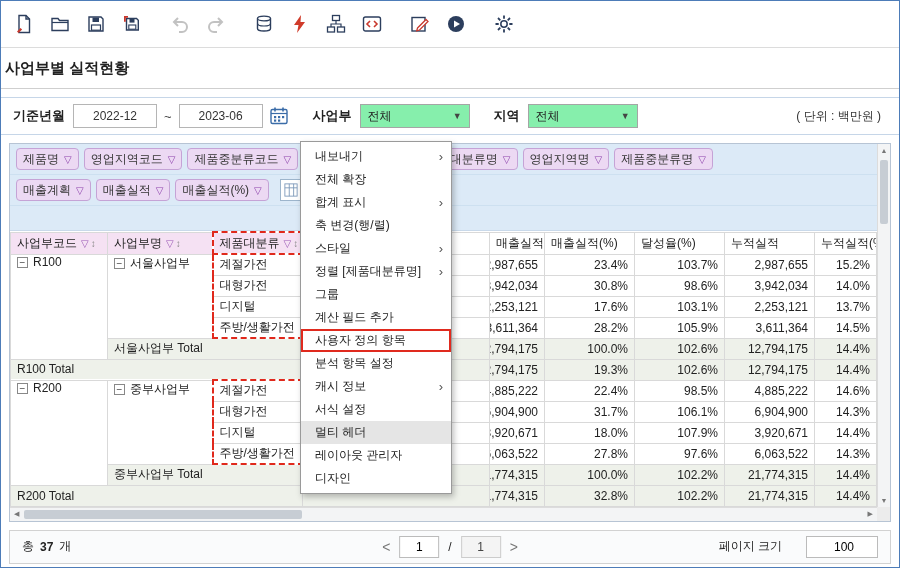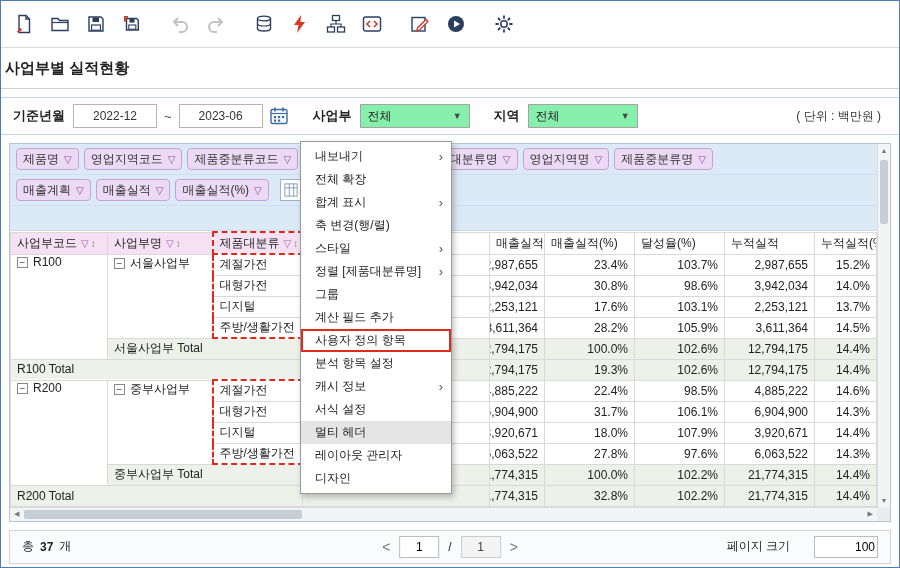--- a/index.html
+++ b/index.html
@@ -71,21 +71,21 @@
   
   .statusbar{margin:6px 8px 0;height:34px;border:1px solid #d2d2d2;background:#fafbfc;display:flex;align-items:center;
              padding:0 12px;font-size:12px;color:#222;position:relative;box-sizing:border-box;}
   .total-group{display:flex;align-items:center;gap:6px;}
   .total-count{font-weight:bold;}
   .pager{position:absolute;left:50%;transform:translateX(-50%);display:flex;align-items:center;gap:9px;}
   .pg-arrow{color:#777;font-size:14px;cursor:pointer;line-height:1;}
   .pg-input{width:40px;height:22px;border:1px solid #bbb;text-align:center;font-size:12px;box-sizing:border-box;}
   .pg-total{width:40px;height:22px;border:1px solid #ccc;background:#f4f4f4;display:flex;align-items:center;justify-content:center;box-sizing:border-box;color:#444;}
   .pgsize{margin-left:auto;display:flex;align-items:center;gap:24px;}
-  .pgsize-input{width:64px;height:22px;border:1px solid #bbb;text-align:right;padding-right:2px;font-size:12px;box-sizing:border-box;}
+  .pgsize-input{width:72px;height:22px;border:1px solid #bbb;text-align:right;padding-right:23px;font-size:12px;box-sizing:border-box;}
 
   
   .context-menu{position:absolute;left:299px;top:140px;width:152px;background:#fff;border:1px solid #9a9a9a;
                 box-shadow:2px 3px 6px rgba(0,0,0,.25);padding:3px 0;z-index:40;box-sizing:border-box;}
   .menu-item{height:23px;display:flex;align-items:center;padding:0 8px 0 14px;font-size:12px;color:#222;cursor:pointer;}
   .mi-label{flex:1;white-space:nowrap;overflow:hidden;}
   .mi-arrow{color:#555;font-size:13px;margin-left:4px;}
   .menu-item.hover{background:#e5e5e5;align-items:center;}
   .menu-item.red-box{box-shadow:inset 0 0 0 2px #e02a1e;}
 </style>

